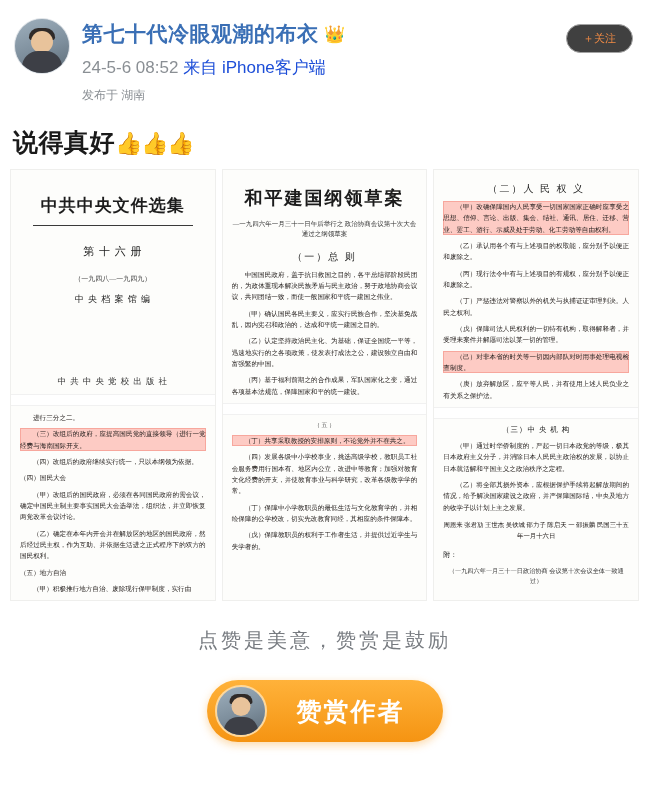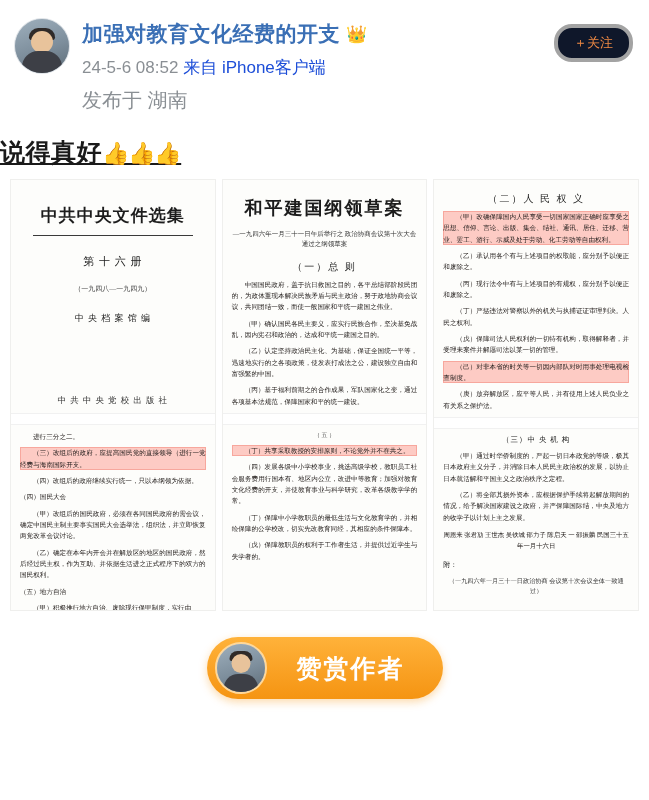--- a/index.html
+++ b/index.html
@@ -94,45 +94,44 @@
     color: #8a8f94;
     font-size: 17px;
     margin-top: 8px;
     white-space: nowrap;
   }
   .meta-row .src {
     color: #1d4ed8;
   }
   .location-row {
     color: #8a8f94;
-    font-size: 20px;
+    font-size: 12px;
     margin-top: 8px;
   }
   .follow-btn {
     position: absolute;
     right: 16px;
     top: 24px;
-    border: 4px solid #a3a3a3;
+    border: 1px solid #a3a3a3;
     color: #f08a44;
-    background: #0f172a;
+    background: #404040;
     border-radius: 18px;
-    font-size: 13px;
+    font-size: 11px;
     padding: 6px 16px;
     white-space: nowrap;
     cursor: pointer;
   }
 
   
   .post-text {
     font-size: 25px;
     font-weight: bold;
     color: #1a1a1a;
-    padding: 22px 16px 6px 0;
+    padding: 22px 16px 6px 13px;
     letter-spacing: 0.5px;
-    text-decoration: underline;
   }
   .post-text .thumbs {
     font-size: 22px;
     letter-spacing: -1px;
   }
 
   
   .docs {
     display: flex;
     gap: 6px;
@@ -175,21 +174,21 @@
   }
   .cover-years {
     text-align: center;
     font-size: 7px;
     color: #444;
     margin-top: 15px;
   }
   .cover-editor {
     text-align: center;
     font-size: 9px;
-    margin-top: 18px;
+    margin-top: 9px;
     letter-spacing: 1px;
   }
   .cover-pub {
     text-align: center;
     font-size: 8.5px;
     margin-top: 70px;
     letter-spacing: 1px;
     color: #333;
   }
 
@@ -337,21 +336,21 @@
 <div class="post-header">
   <div class="avatar">
     <div class="av-bg"></div>
     <div class="av-hair"></div>
     <div class="av-face"></div>
     <div class="av-body"></div>
   </div>
 
   <div class="head-text">
     <div class="name-row">
-      <span class="author-name">加强对教育文化经费的开支</span>
+      <span class="author-name">第七十代冷眼观潮的布衣</span>
       <span class="crown-badge">👑</span>
     </div>
     <div class="meta-row">
       <span>24-5-6 08:52</span>
       <span class="src">来自</span>
       <span class="src">iPhone客户端</span>
     </div>
     <div class="location-row">发布于 湖南</div>
   </div>
 
@@ -432,20 +431,21 @@
 民国三十五年一月十六日</div>
       <div class="appendix">附：</div>
       <div class="appendix-sub">（一九四六年一月三十一日政治协商
 会议第十次会议全体一致通过）</div>
 
     </div>
   </div>
 </div>
 
 <div class="footer">
+  <div class="footer-tip">点赞是美意，赞赏是鼓励</div>
   <div class="reward-btn">
     <div class="reward-avatar">
       <div class="av-bg"></div>
       <div class="av-hair"></div>
       <div class="av-face"></div>
       <div class="av-body"></div>
     </div>
     <div class="reward-label">赞赏作者</div>
   </div>
 </div>

